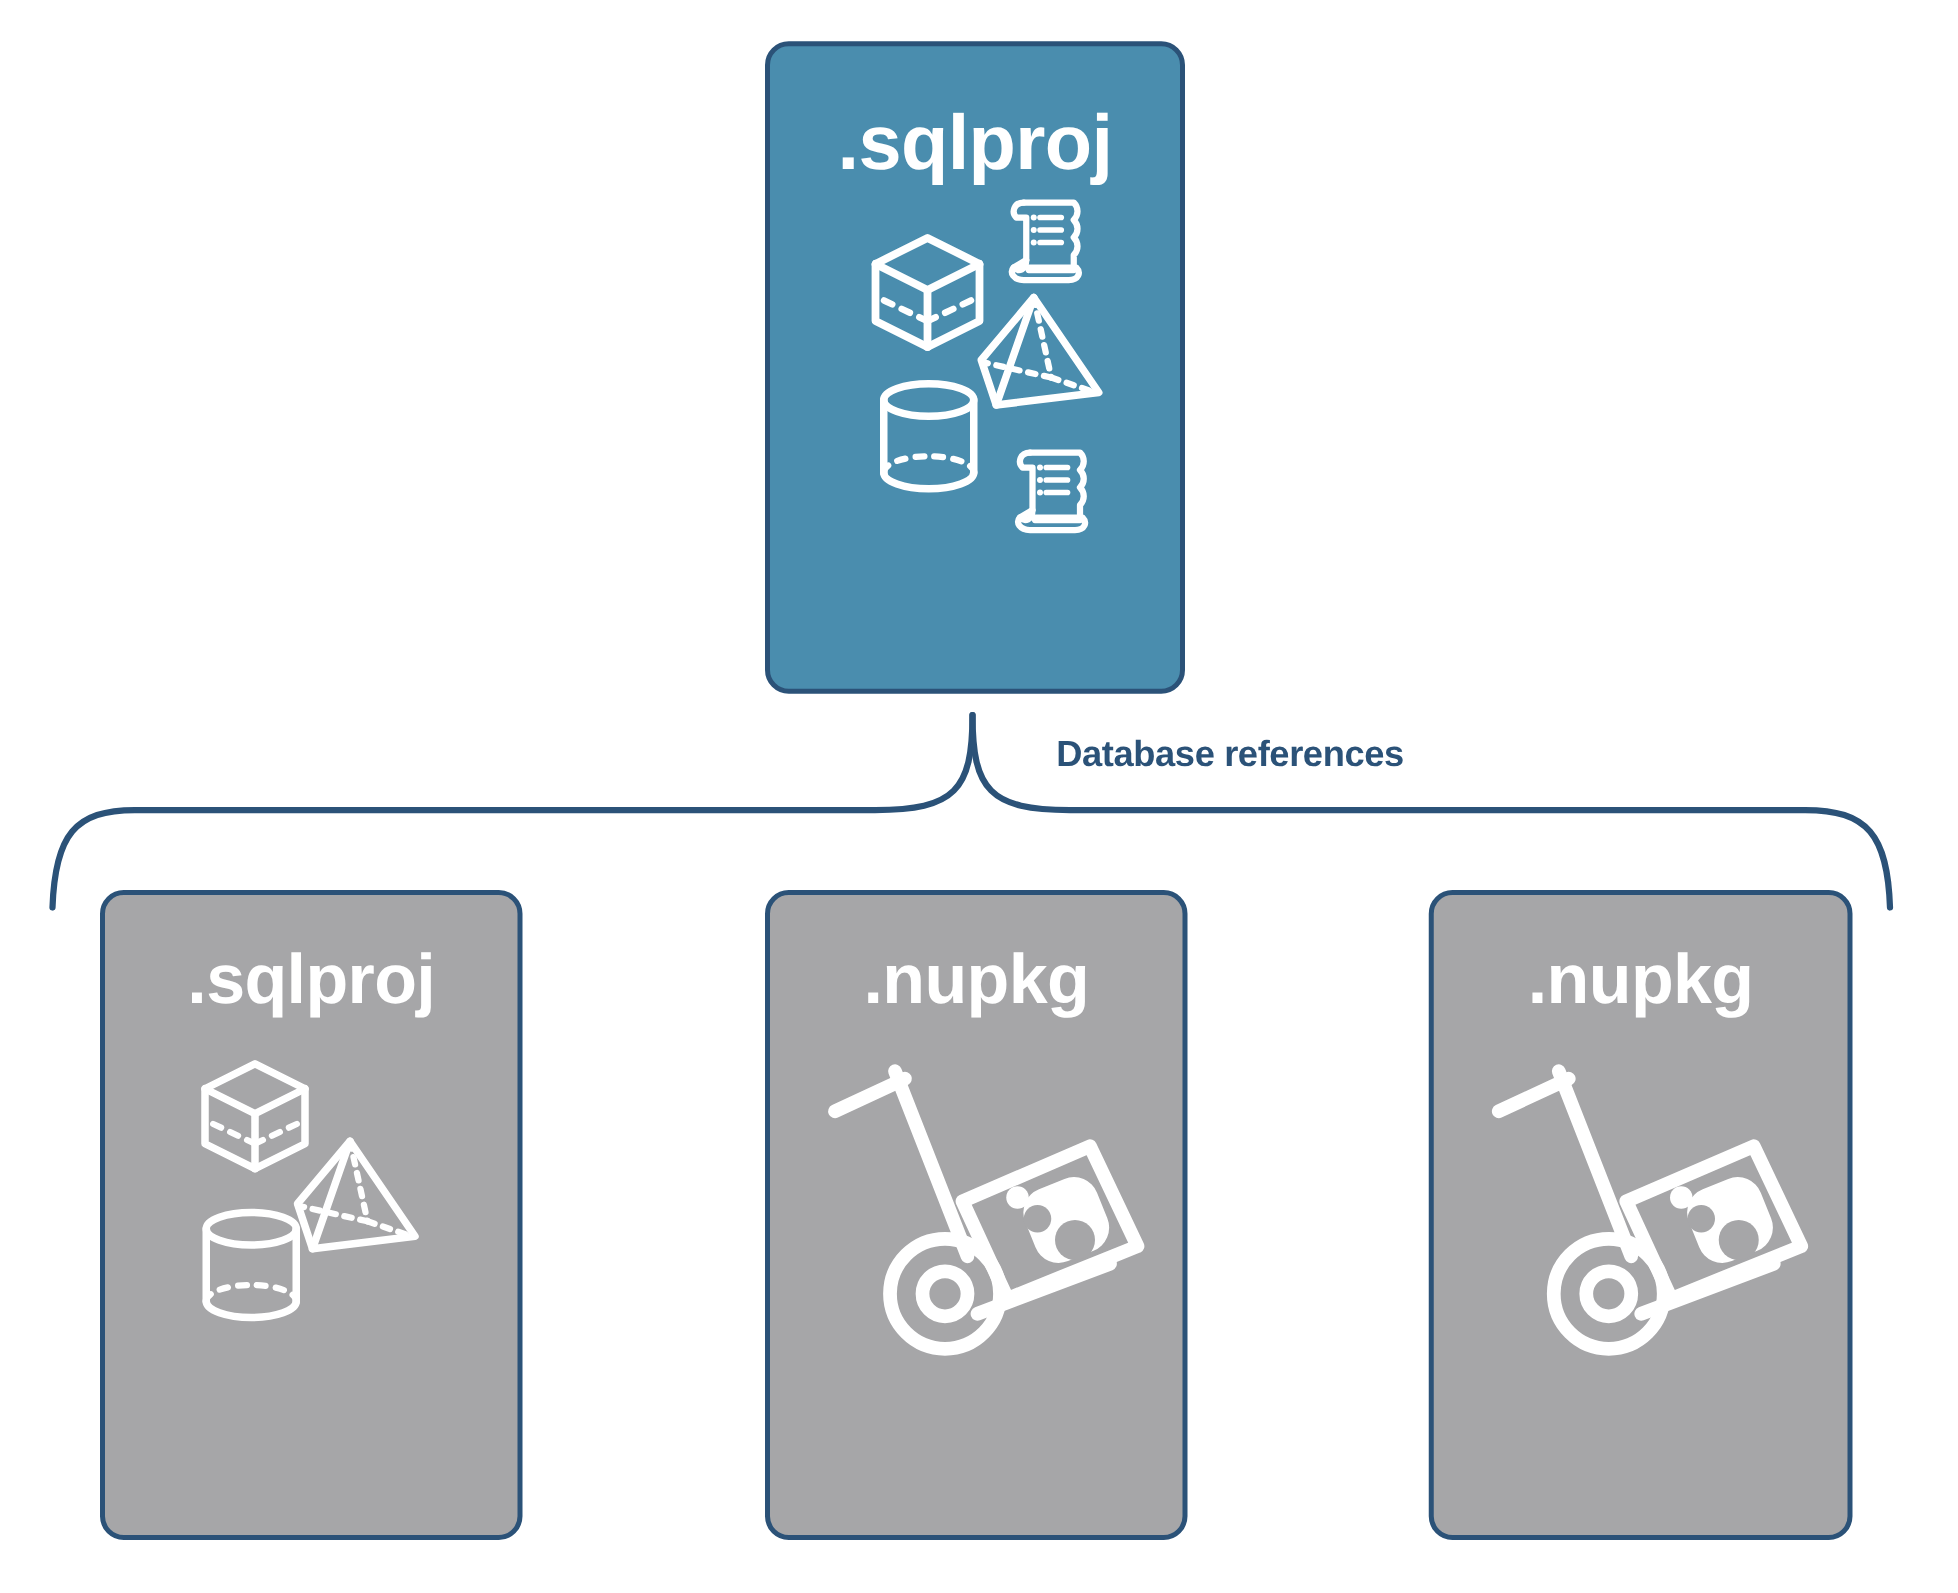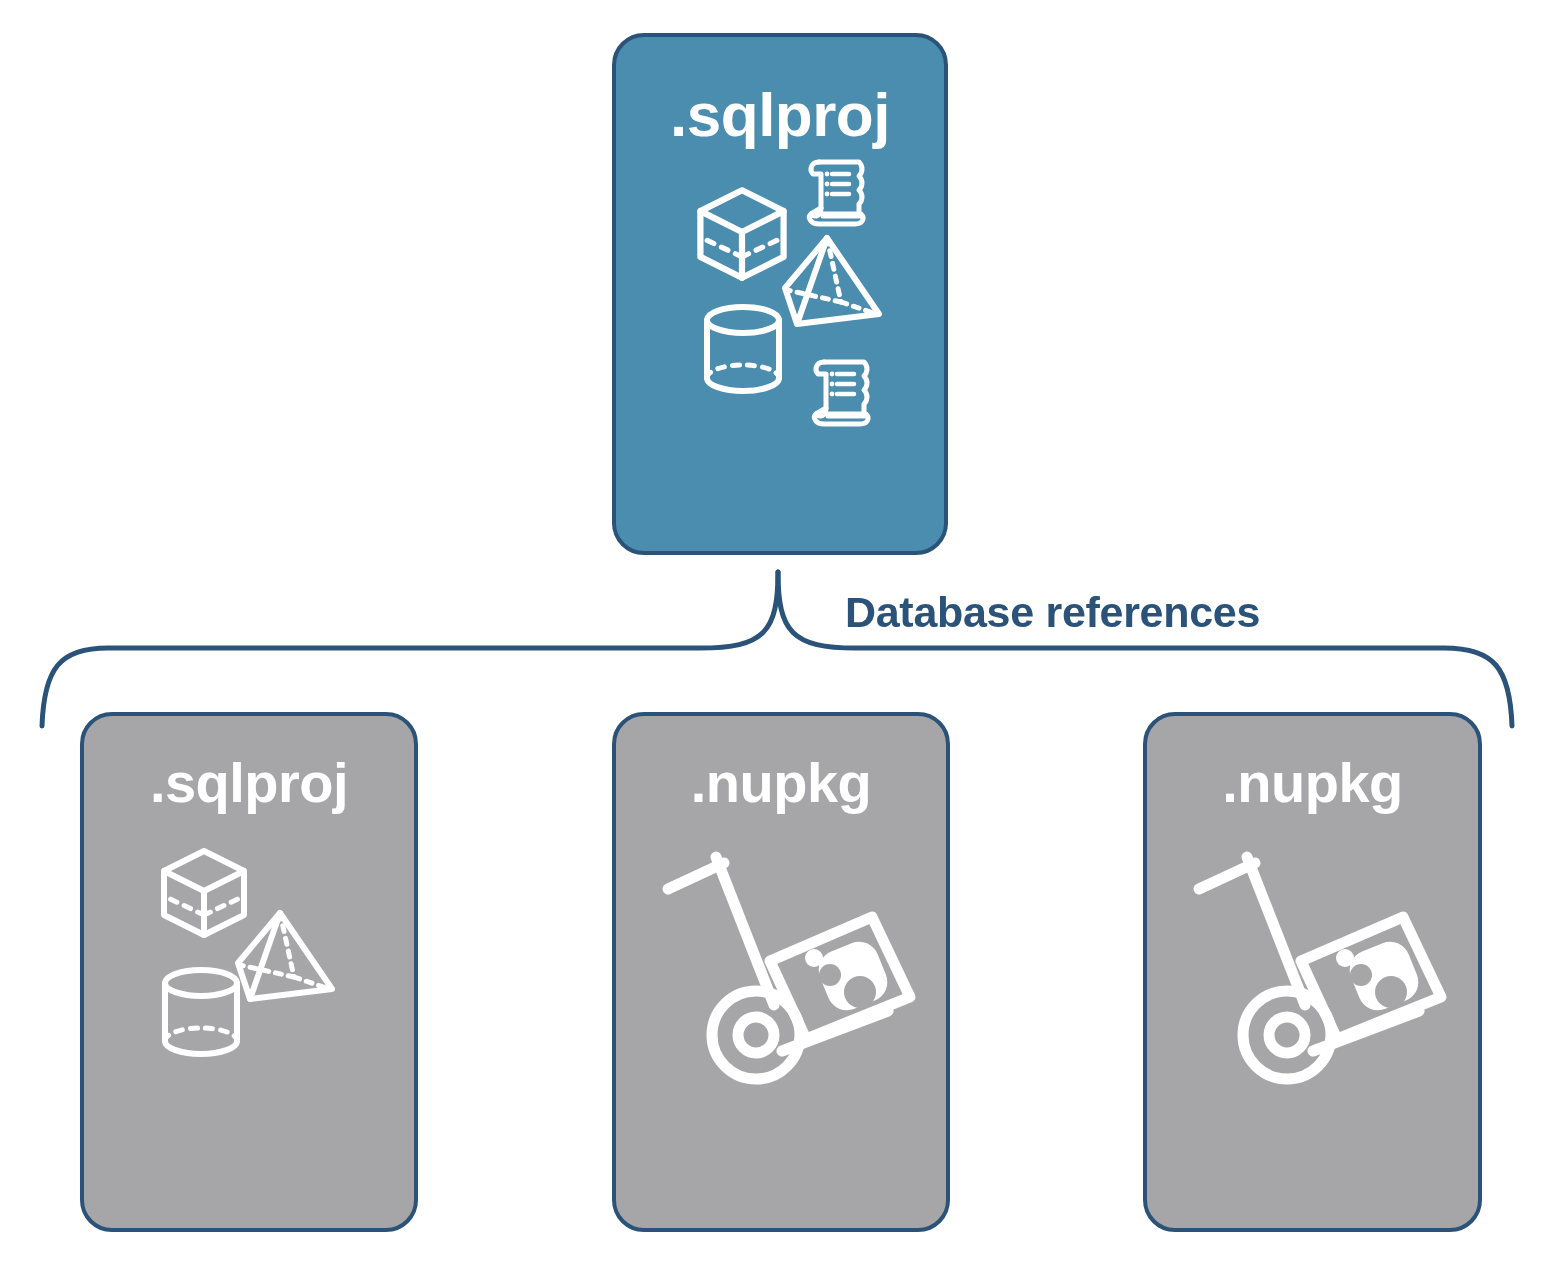--- a/index.html
+++ b/index.html
@@ -14,21 +14,21 @@
     position: relative;
     width: 1566px;
     height: 1274px;
     background: #ffffff;
     overflow: hidden;
   }
   .node {
     position: absolute;
     box-sizing: border-box;
     border: 4px solid #2B5278;
-    border-radius: 32px;
+    border-radius: 19px;
     display: flex;
     flex-direction: column;
     align-items: center;
   }
   .node.primary  { background: #4A8DAE; }
   .node.secondary{ background: #A6A6A8; }
 
   .node-title {
     color: #ffffff;
     font-weight: bold;
@@ -60,21 +60,21 @@
     top: 0;
     width: 1566px;
     height: 1274px;
     pointer-events: none;
   }
 
   #brace-label {
     position: absolute;
     left: 845px;
     top: 588px;
-    font-size: 43px;
+    font-size: 29px;
     font-weight: bold;
     color: #2B5278;
     white-space: nowrap;
     letter-spacing: -0.3px;
   }
 </style>
 </head>
 <body>
 
 <div id="canvas">

